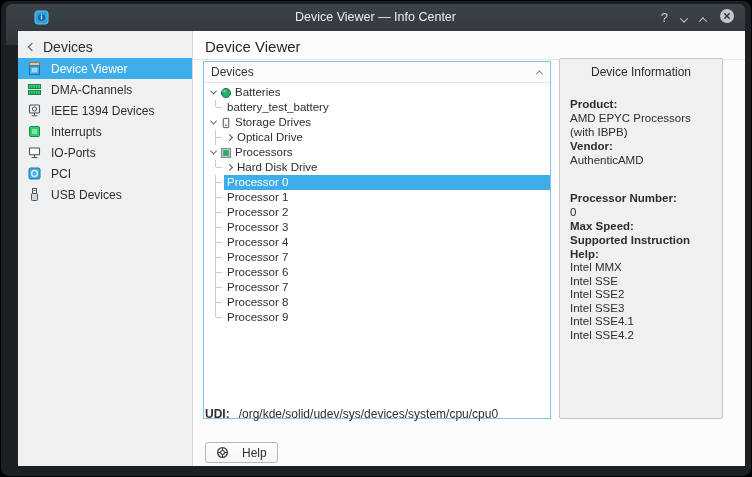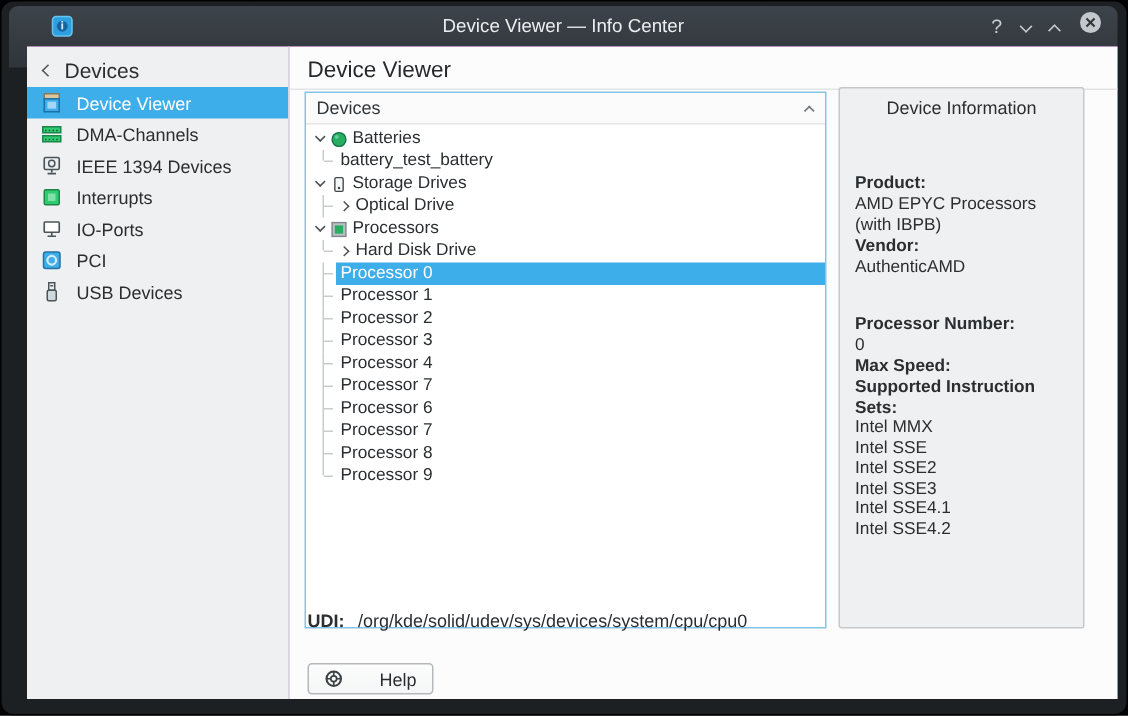--- a/index.html
+++ b/index.html
@@ -68,32 +68,32 @@
                 border-left:1px solid #c9cccd; }
   .tl.last::before { bottom:8px; }
   .tl::after { content:''; position:absolute; left:8px; top:7px; width:6px;
                border-top:1px solid #c9cccd; }
 
   
   .info-panel { position:absolute; left:366px; top:27px; width:164px; height:361px;
                 background:#eff0f1; border:1px solid #c6c8ca; border-radius:2px; }
   .info-title { position:absolute; top:6px; left:0; right:0; text-align:center;
                 font-size:12px; color:#2b2e31; }
-  .info-fields { position:absolute; top:56px; left:10px; right:6px; font-size:11.5px;
+  .info-fields { position:absolute; top:38px; left:10px; right:6px; font-size:11.5px;
                  color:#2b2e31; }
   .f-label { font-weight:bold; line-height:14px; }
   .f-value { line-height:14px; }
   .f-gap { height:24px; }
   .iset { line-height:13.5px; }
 
   
   .udi { position:absolute; left:12px; top:376px; font-size:12px; color:#2b2e31; }
   .udi b { font-weight:bold; margin-right:9px; }
   .help-btn { position:absolute; left:12px; top:411px; height:21px; display:inline-flex;
-              align-items:center; gap:24px; padding:0 10px; font-size:12px; color:#2b2e31;
+              align-items:center; gap:13px; padding:0 10px; font-size:12px; color:#2b2e31;
               background:linear-gradient(#fdfdfd,#f4f5f5); border:1px solid #b4b8bb;
               border-radius:3px; font-family:"Liberation Sans", sans-serif; }
 </style>
 </head>
 <body>
 
 <div class="stage">
   <div class="window">
 
     <div class="titlebar">
@@ -324,21 +324,21 @@
           <div class="info-title">Device Information</div>
           <div class="info-fields">
             <div class="f-label">Product:</div>
             <div class="f-value">AMD EPYC Processors (with IBPB)</div>
             <div class="f-label">Vendor:</div>
             <div class="f-value">AuthenticAMD</div>
             <div class="f-gap"></div>
             <div class="f-label">Processor Number:</div>
             <div class="f-value">0</div>
             <div class="f-label">Max Speed:</div>
-            <div class="f-label">Supported Instruction Sets:</div>
+            <div class="f-label">Supported Instruction Help:</div>
             <div class="iset">Intel MMX</div>
             <div class="iset">Intel SSE</div>
             <div class="iset">Intel SSE2</div>
             <div class="iset">Intel SSE3</div>
             <div class="iset">Intel SSE4.1</div>
             <div class="iset">Intel SSE4.2</div>
           </div>
         </div>
 
         <div class="udi">

